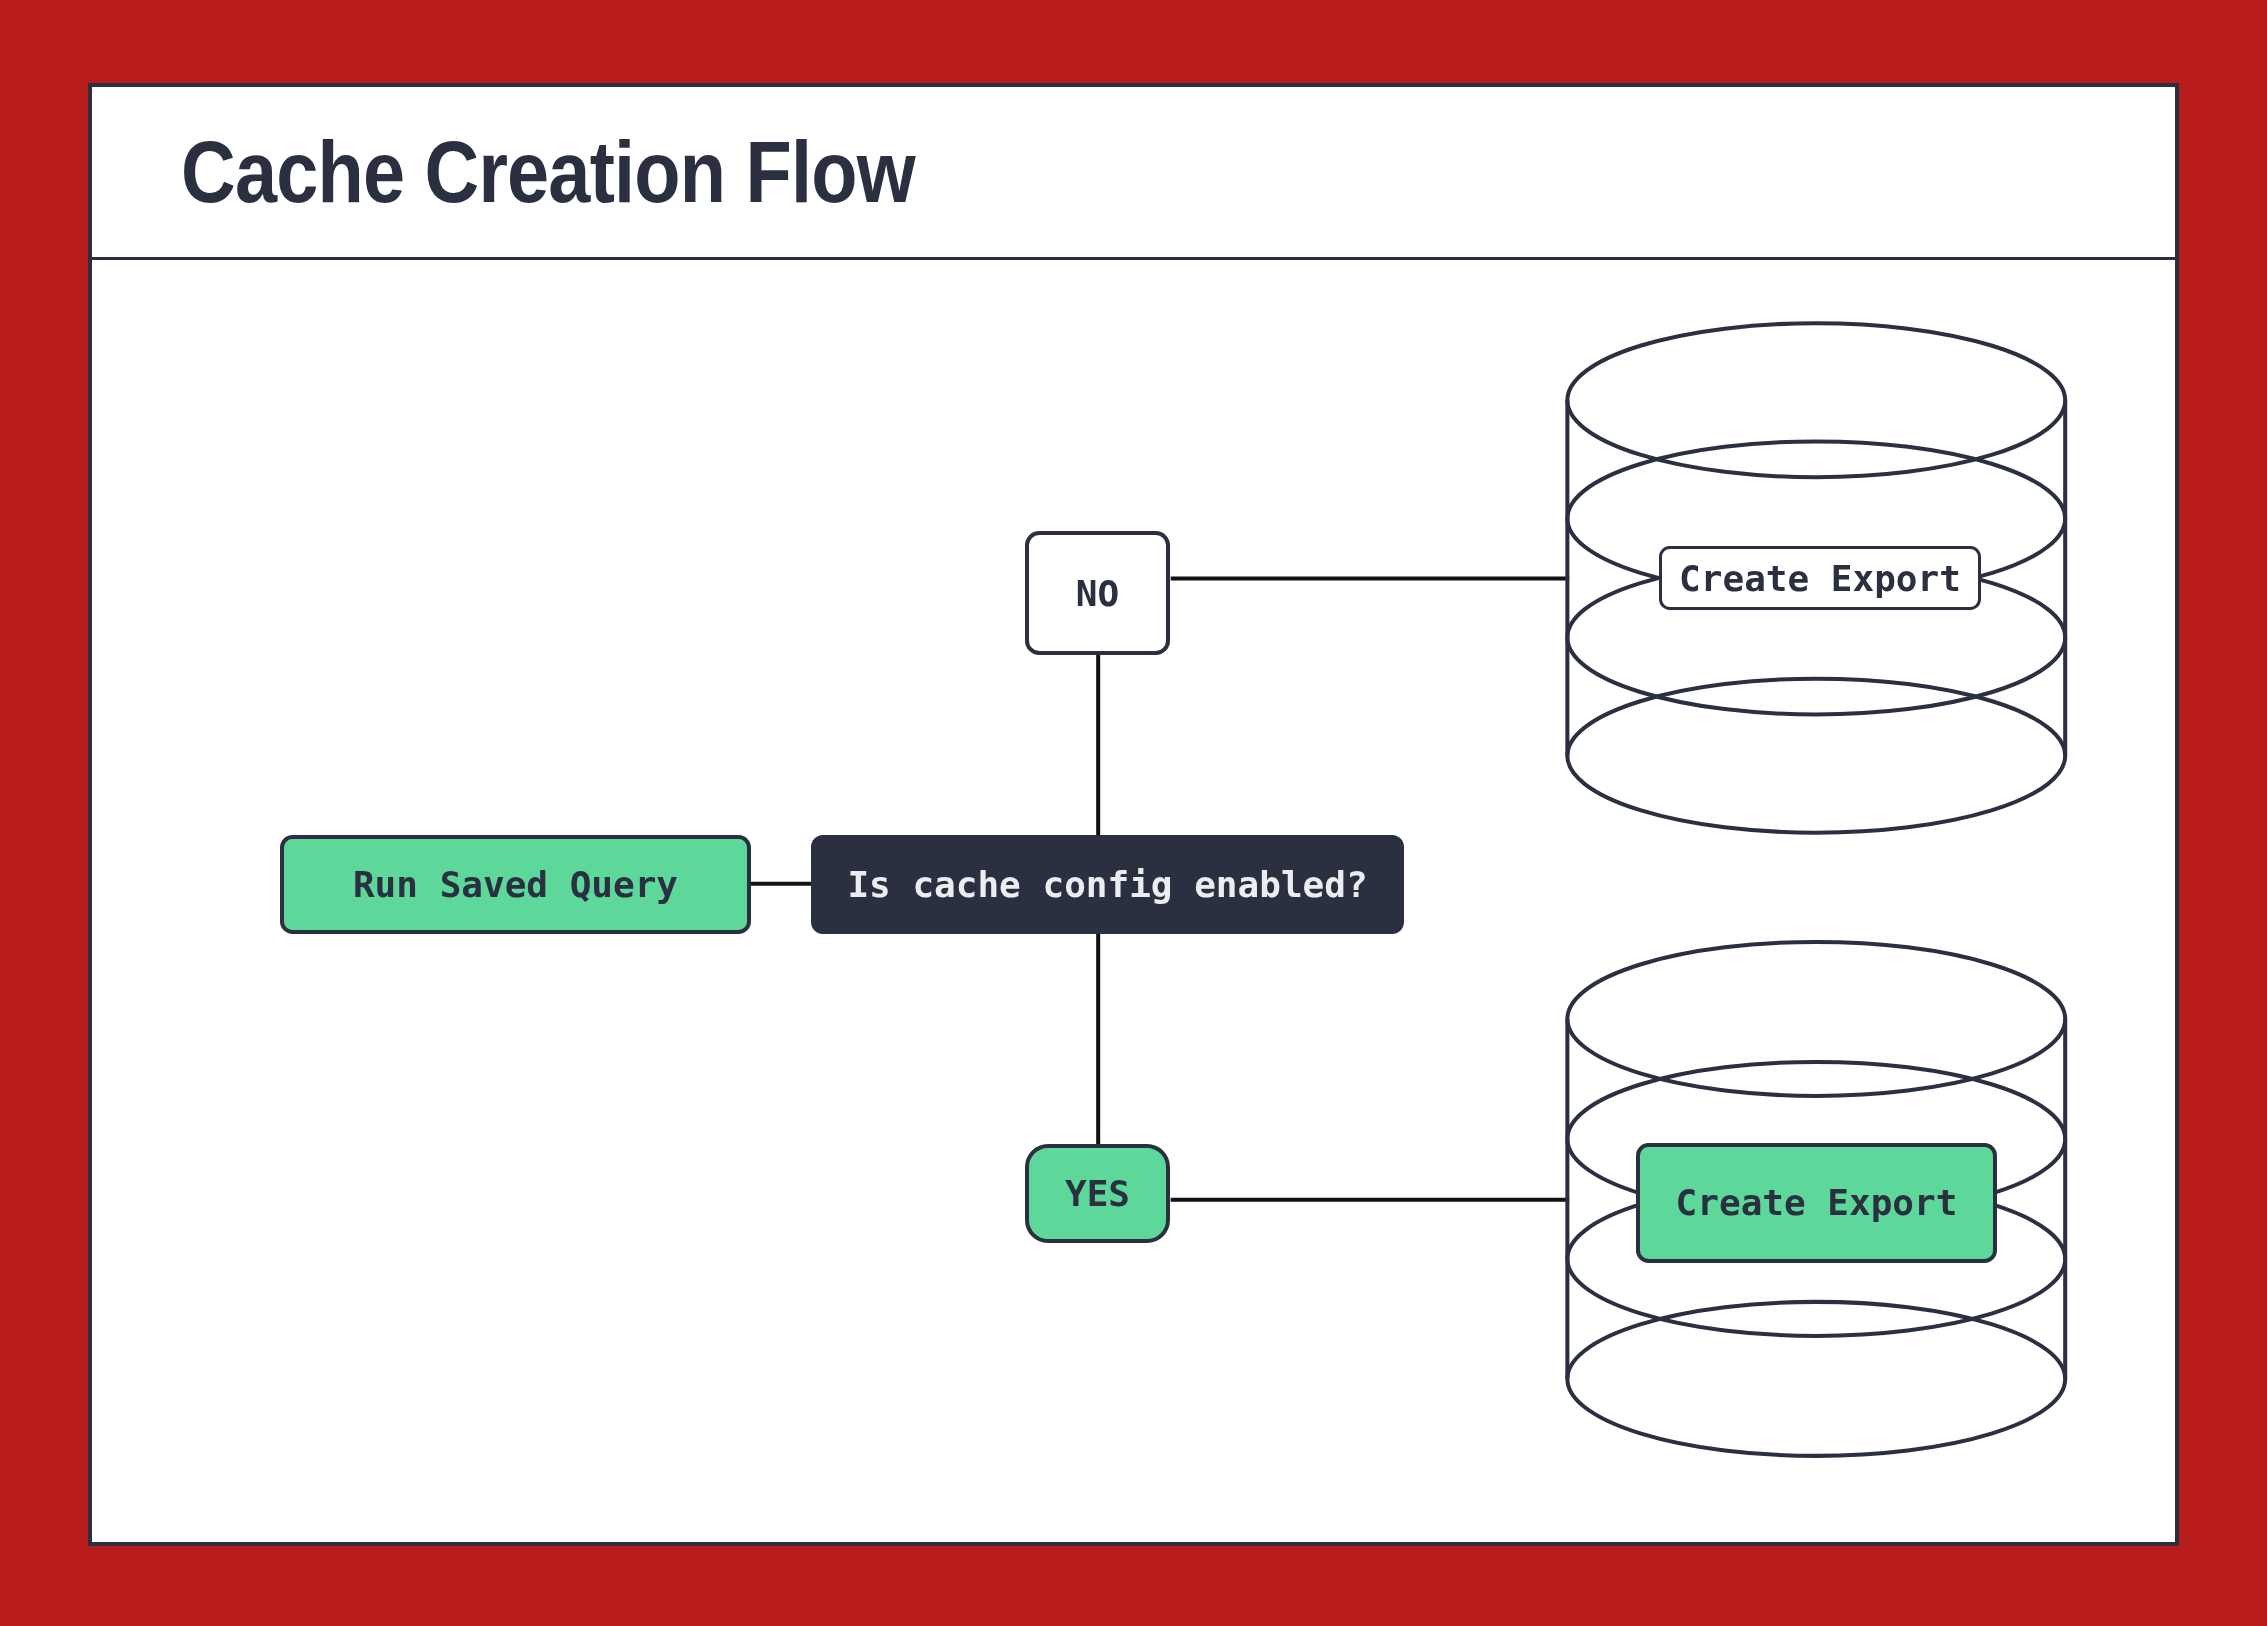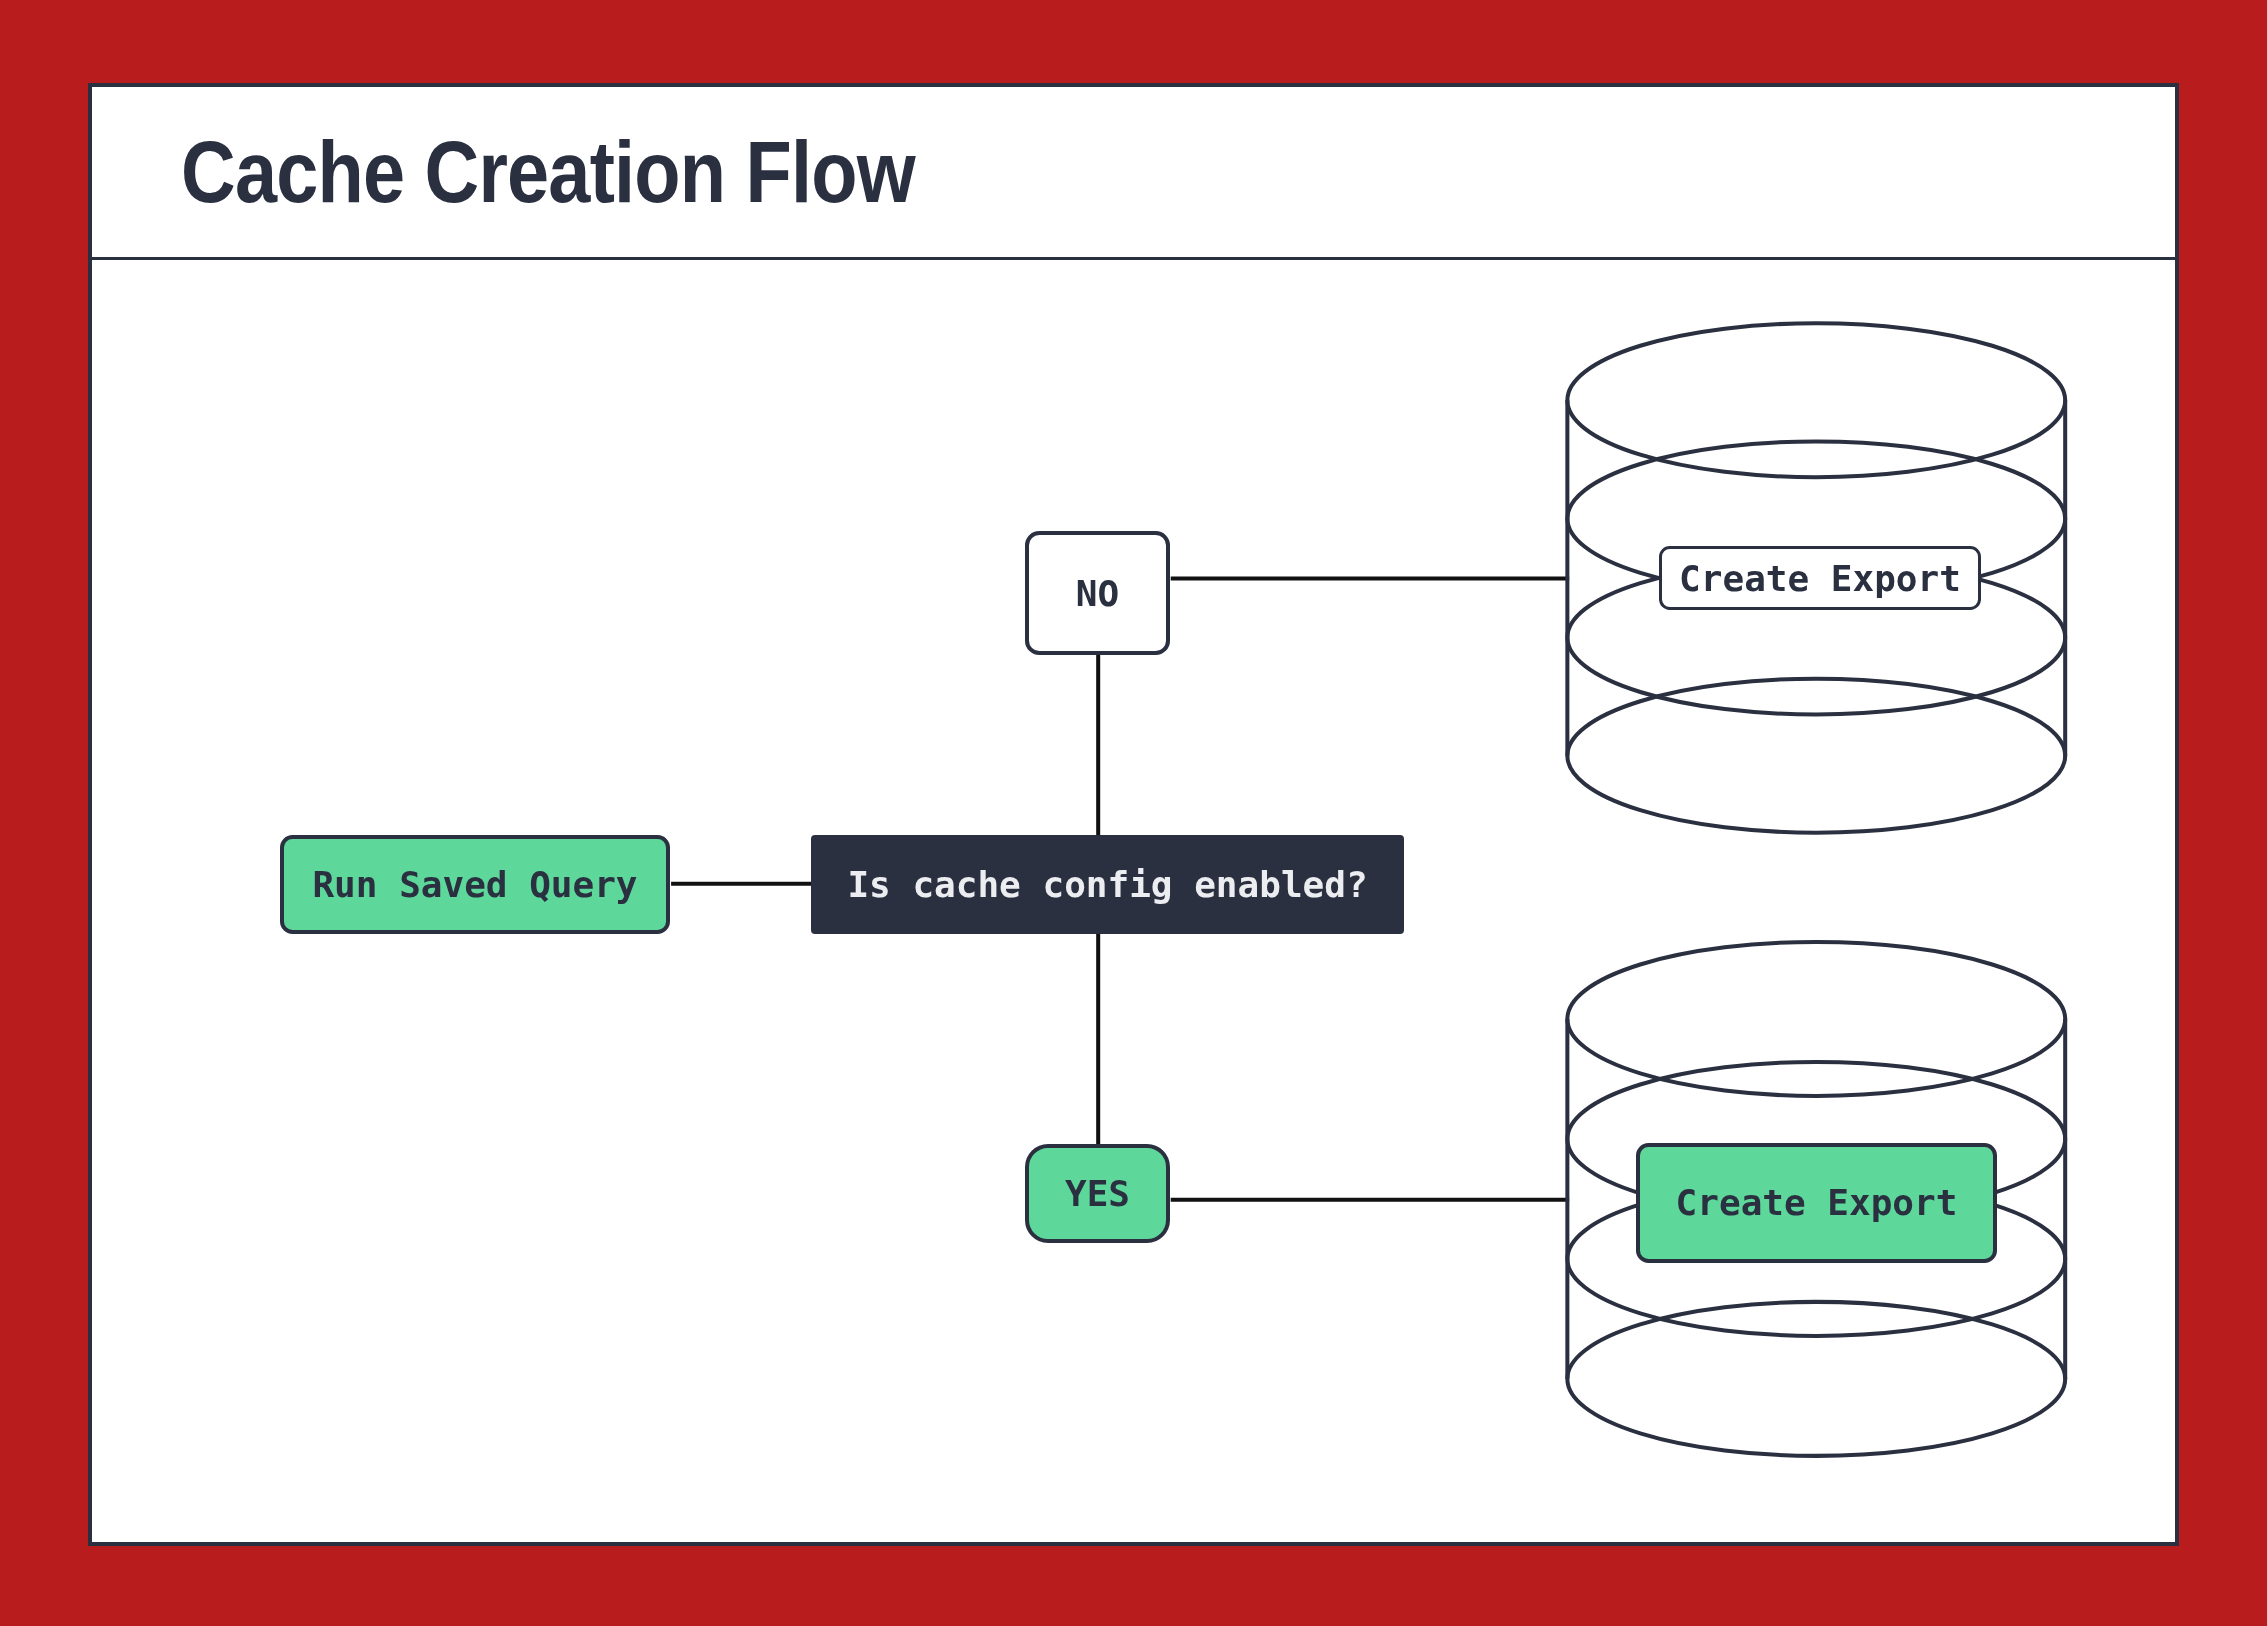--- a/index.html
+++ b/index.html
@@ -62,31 +62,31 @@
     justify-content: center;
     font-family: "DejaVu Sans Mono", monospace;
     font-weight: bold;
     font-size: 36px;
     color: #2A3040;
     text-align: center;
     white-space: nowrap;
   }
   .node-start {
     left: 280px; top: 835px;
-    width: 390px; height: 99px;
+    width: 471px; height: 99px;
     background: #5ED79B;
     border: 4.5px solid #2A3040;
     border-radius: 12.5px;
   }
   .node-decision {
     left: 811px; top: 835px;
     width: 593px; height: 99px;
     background: #2A3040;
     color: #ECEDF0;
-    border-radius: 4px;
+    border-radius: 12px;
   }
   .node-no {
     left: 1025px; top: 531px;
     width: 145px; height: 124px;
     background: #ffffff;
     border: 4.5px solid #2A3040;
     border-radius: 14.3px;
   }
   .node-yes {
     left: 1025px; top: 1144px;

